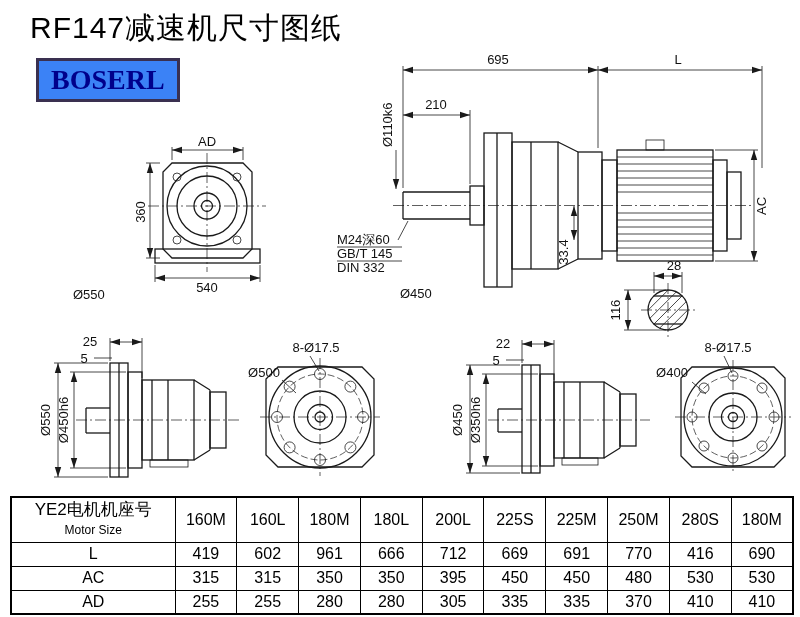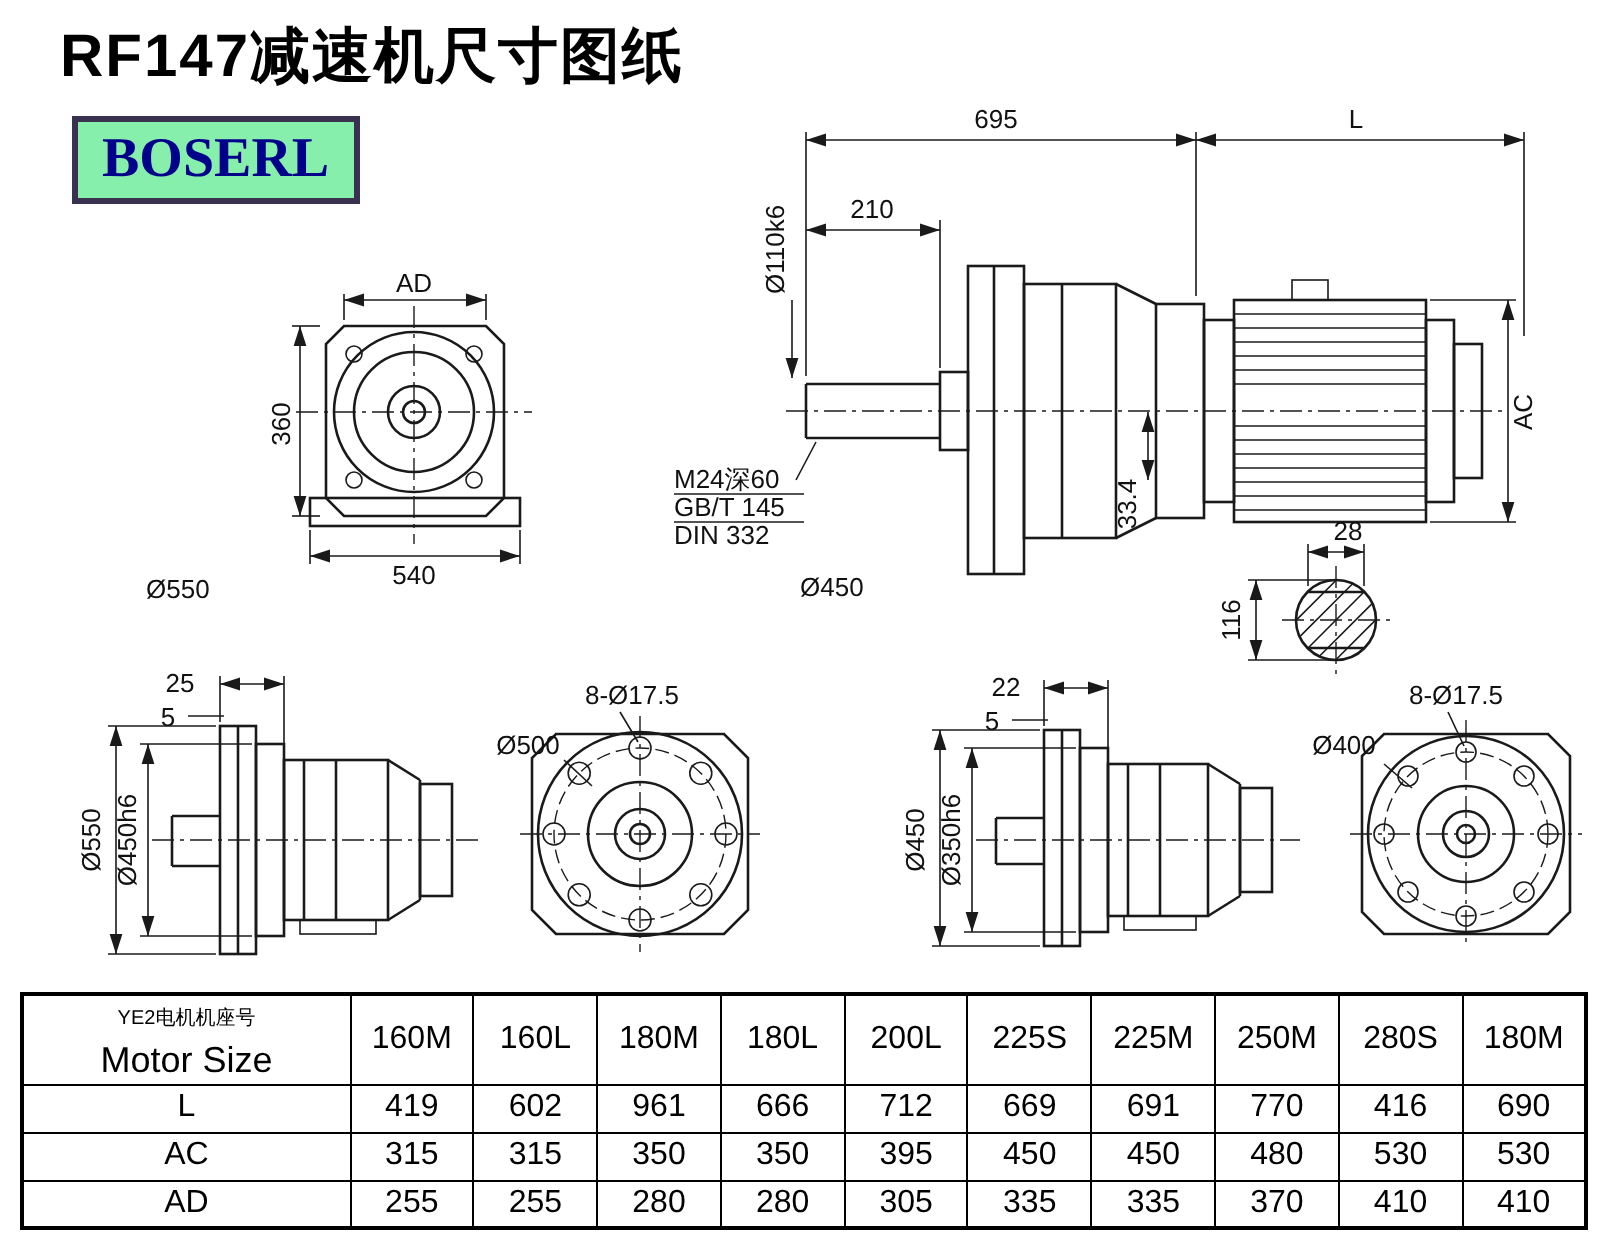--- a/index.html
+++ b/index.html
@@ -5,32 +5,32 @@
   * { margin:0; padding:0; box-sizing:border-box; }
   html,body { width:800px; height:617px; }
   body {
     background:#fff;
     position:relative;
     font-family:"Liberation Sans","DejaVu Sans",sans-serif;
     overflow:hidden;
   }
   .title {
     position:absolute; left:30px; top:8px;
-    font-size:30px; font-weight:bold; color:#000; letter-spacing:1px;
+    font-size:30px; font-weight:normal; color:#000; letter-spacing:1px;
     white-space:nowrap;
     text-align:center;
   }
   .logo {
     position:absolute; left:36px; top:58px;
     border:3px solid #3a3050;
     color:#00008b;
     font-family:"Liberation Serif","DejaVu Serif",serif;
     font-size:28px; font-weight:bold;
     padding:0 12px; line-height:38px;
-    background:#86efac;
+    background:#3b82f6;
   }
   svg.drawing { position:absolute; left:0; top:0; }
   svg text {
     font-family:"Liberation Sans","DejaVu Sans",sans-serif;
     font-size:13px; fill:#111;
   }
   .ln { fill:none; stroke:#1a1a1a; stroke-width:1.3; }
   .tn { fill:none; stroke:#1a1a1a; stroke-width:0.8; }
   .dim { fill:none; stroke:#1a1a1a; stroke-width:0.8; }
   .cl { fill:none; stroke:#1a1a1a; stroke-width:0.7; stroke-dasharray:11 3 2 3; }
@@ -40,22 +40,22 @@
     border-collapse:collapse; table-layout:fixed;
     border:2px solid #000;
   }
   .dim-table th, .dim-table td {
     border:1px solid #000; text-align:center; vertical-align:middle;
     font-weight:normal; font-size:16px; color:#000; background:#fff;
     padding:0;
   }
   .dim-table tr.hdr th { height:45px; }
   .dim-table tr.data th, .dim-table tr.data td { height:24px; }
-  .hdr-cn { font-size:10px; line-height:20px; }
-  .hdr-en { font-size:18px; line-height:20px; }
+  .hdr-cn { font-size:17px; line-height:20px; }
+  .hdr-en { font-size:12px; line-height:20px; }
 </style>
 </head>
 <body>
 
 <div class="title">RF147减速机尺寸图纸</div>
 <div class="logo">BOSERL</div>
 
 <svg class="drawing" width="800" height="497" viewBox="0 0 800 497">
   <defs>
     <marker id="arr" markerUnits="userSpaceOnUse" markerWidth="11" markerHeight="8" refX="10" refY="4" orient="auto-start-reverse">

